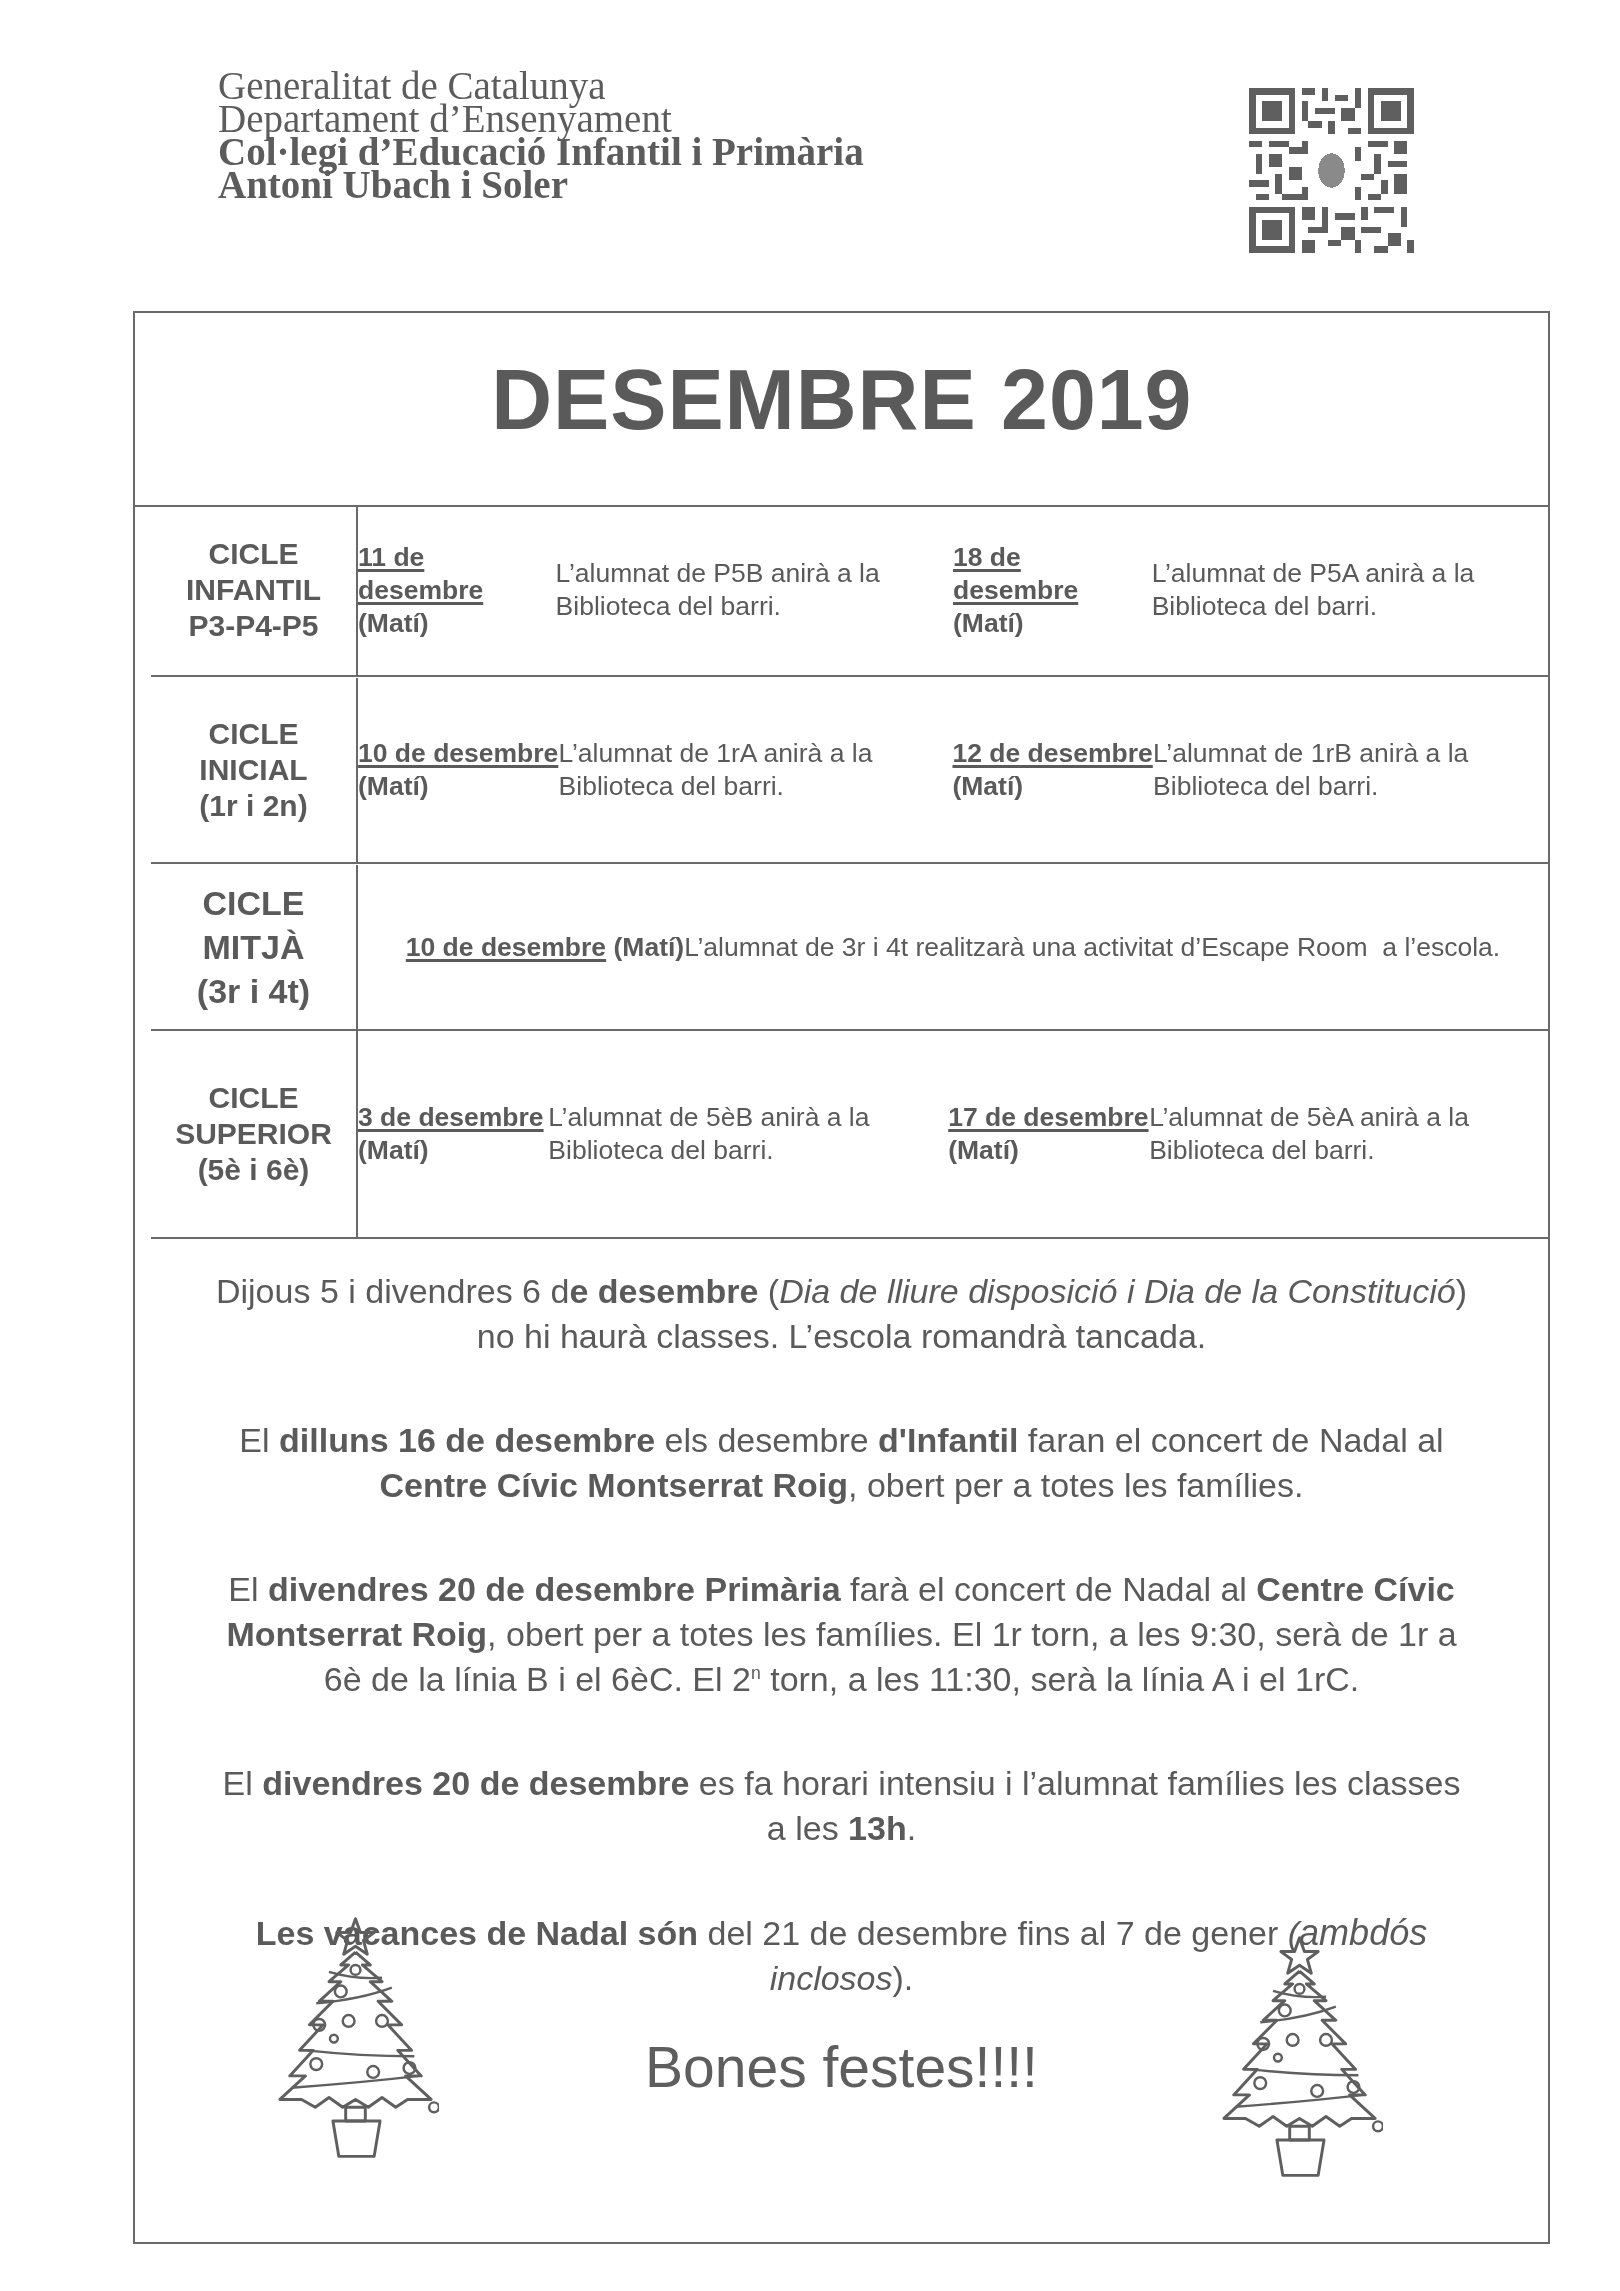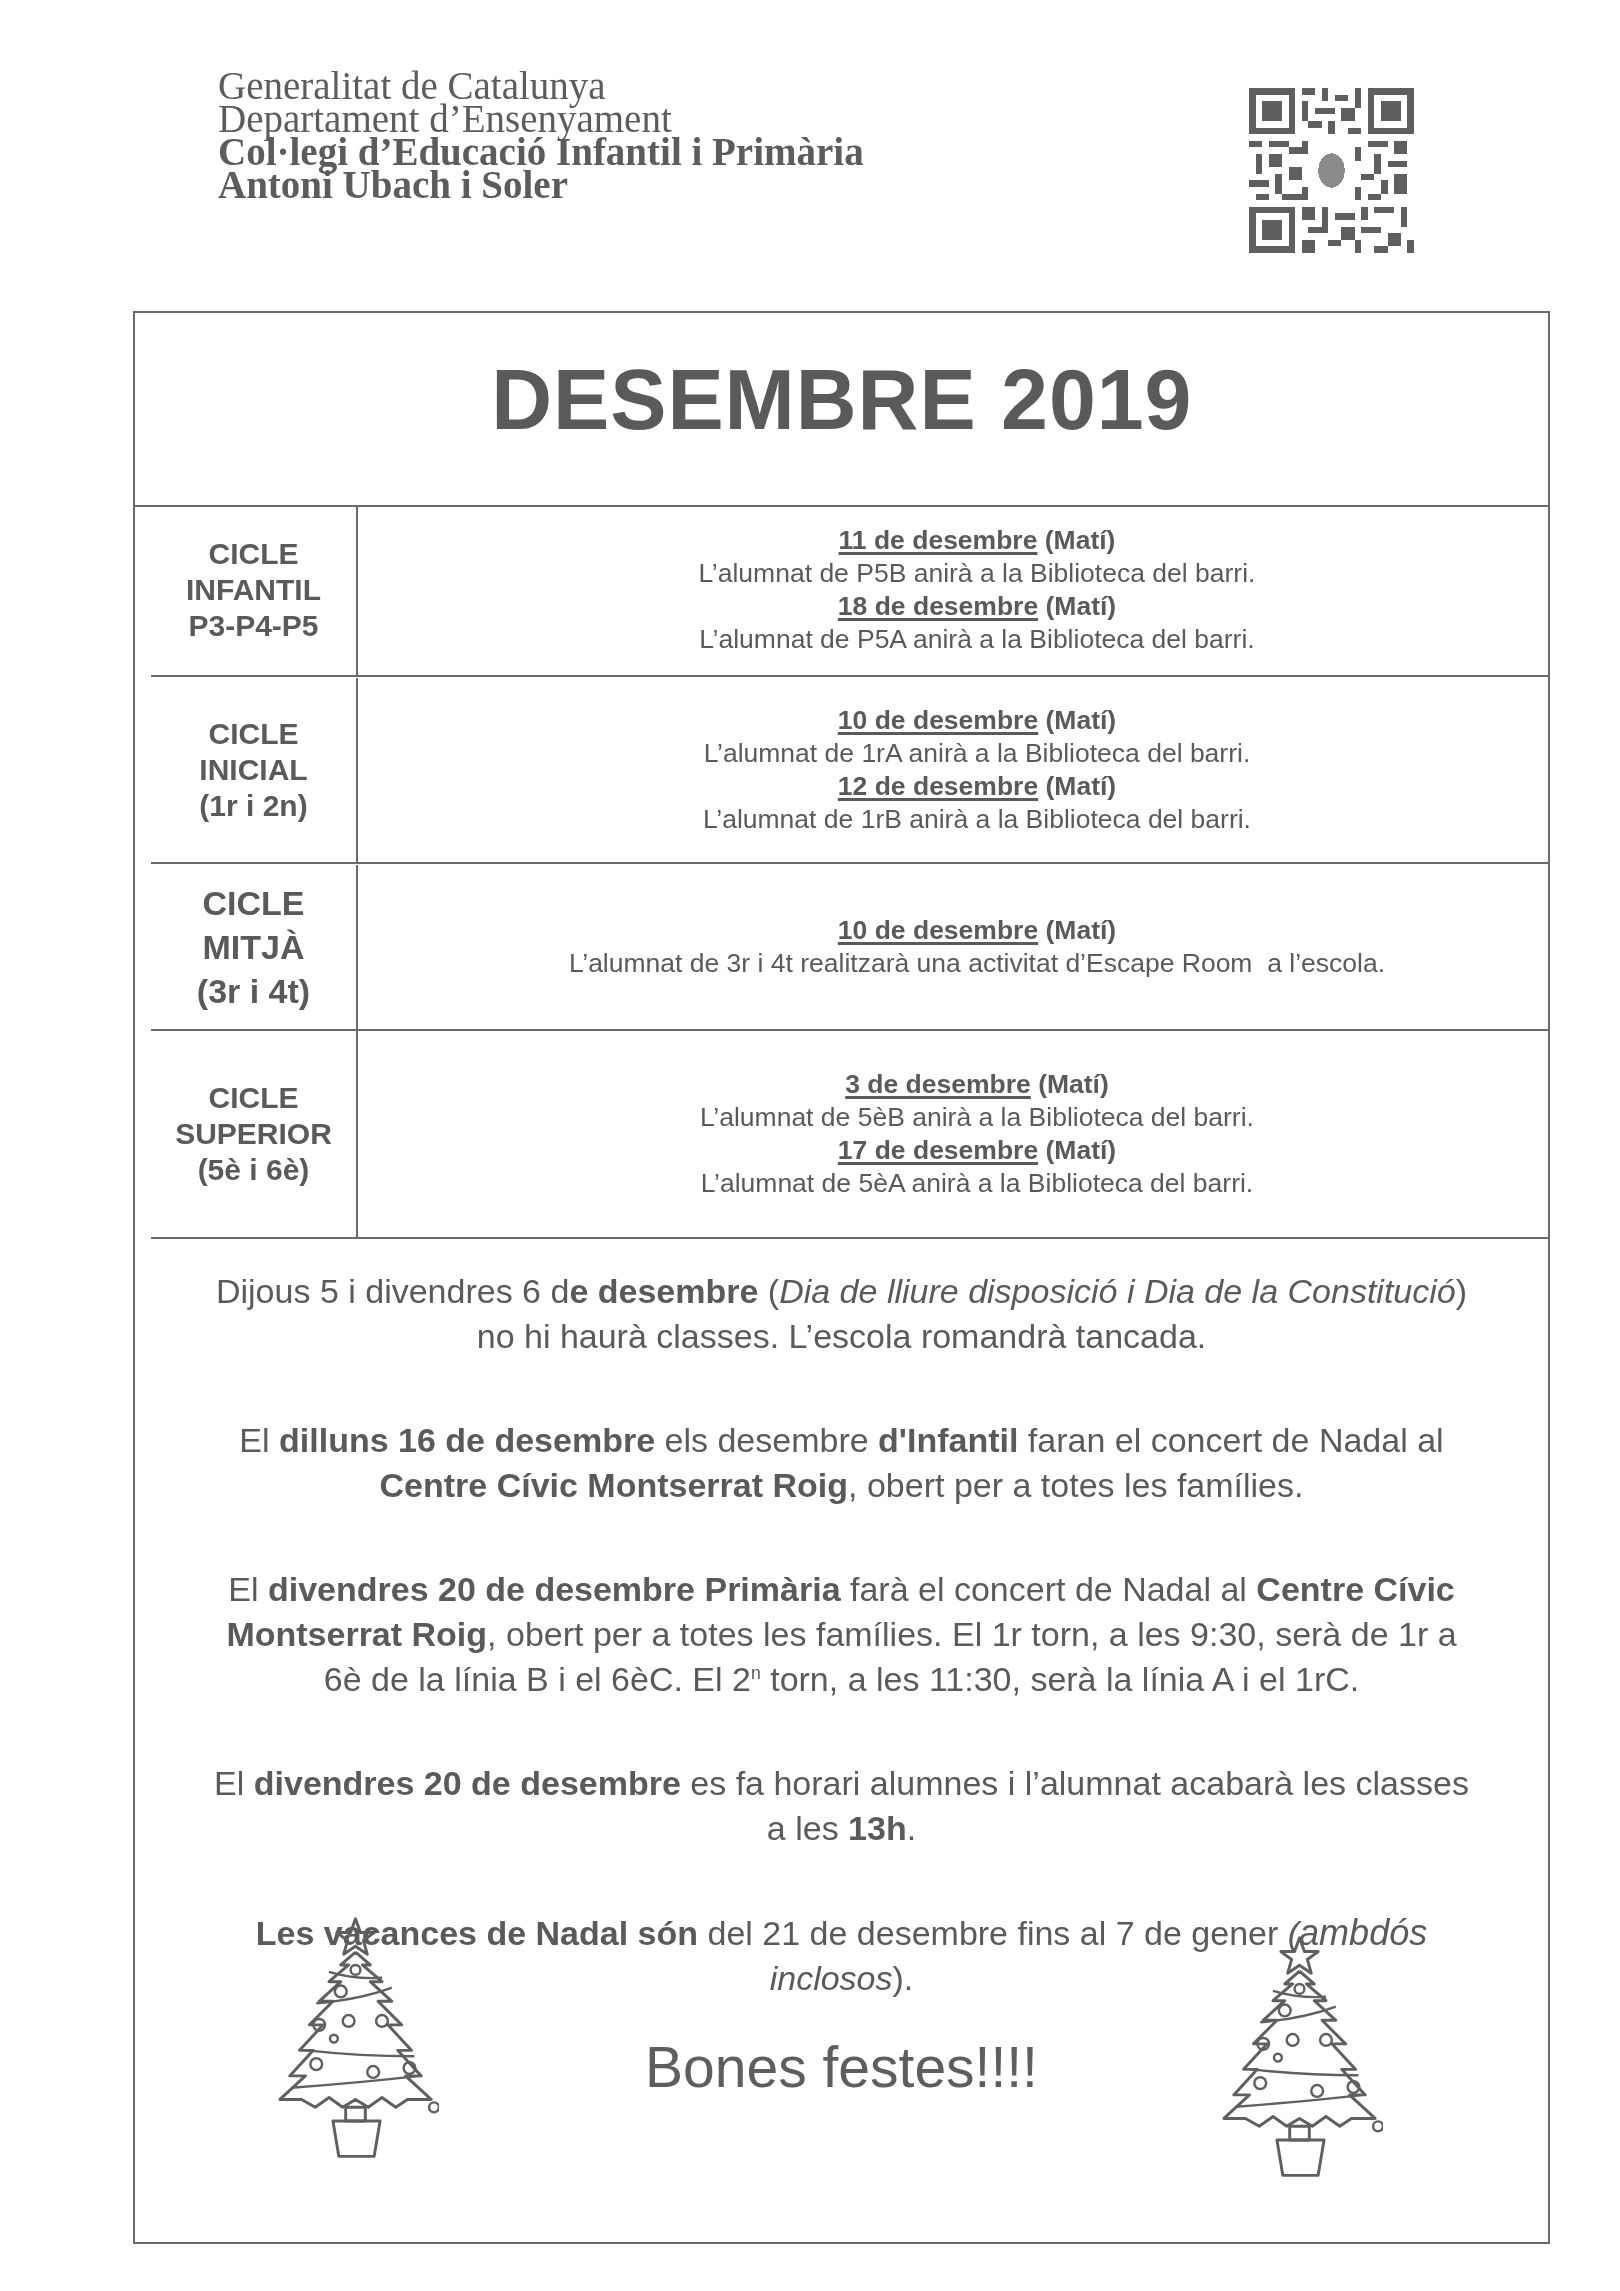--- a/index.html
+++ b/index.html
@@ -17,22 +17,22 @@
 
   .title-cell { position: absolute; left: 0; top: 0; right: 0; height: 192px;
                 border-bottom: 2.9px double #6a6a6a; display: flex; align-items: center; justify-content: center; }
   .title { font-size: 86px; font-weight: bold; color: #5a5a5a; letter-spacing: 1px;
            transform: scaleX(0.98); margin-top: -19.6px; }
 
   .row { position: absolute; left: 16px; right: 0; border-bottom: 2.9px double #6a6a6a; display: flex; }
   .cycle { width: 205px; border-right: 2px solid #6a6a6a; display: flex; align-items: center; justify-content: center;
            text-align: center; font-weight: bold; font-size: 30px; line-height: 36px; color: #5a5a5a; }
   .cycle.big { font-size: 34px; line-height: 44px; }
-  .events { flex: 1; display: flex; flex-direction: column; align-items: center; justify-content: center;
-            font-size: 26.5px; line-height: 33px; color: #5a5a5a; padding-left: 48px; }
+  .events { flex: 1; display: flex; align-items: center; justify-content: center;
+            font-size: 26.5px; line-height: 33px; color: #5a5a5a; }
   .event-date { font-weight: bold; }
   .event-date .u { text-decoration: underline; text-decoration-thickness: 2.9px; text-underline-offset: 2.9px; }
 
   .notes { position: absolute; left: 0; right: 0; top: 927px; bottom: 0; }
   .para { position: absolute; left: 9.8px; right: 9.8px; text-align: center; font-size: 34px; line-height: 45px; color: #5a5a5a; }
   .para b { font-weight: bold; }
   .para i { font-style: italic; }
   .para sup { font-size: 17.6px; line-height: 0; vertical-align: super; }
   .small-it { font-size: 36px; }
 
@@ -189,21 +189,21 @@
     <div class="para" style="top:178px;">
       <div><span>El </span><b>dilluns 16 de desembre</b><span> els desembre </span><b>d'Infantil</b><span> faran el concert de Nadal al</span></div>
       <div><b>Centre Cívic Montserrat Roig</b><span>, obert per a totes les famílies.</span></div>
     </div>
     <div class="para" style="top:327px;">
       <div><span>El </span><b>divendres 20 de desembre Primària</b><span> farà el concert de Nadal al </span><b>Centre Cívic</b></div>
       <div><b>Montserrat Roig</b><span>, obert per a totes les famílies. El 1r torn, a les 9:30, serà de 1r a</span></div>
       <div><span>6è de la línia B i el 6èC. El 2</span><sup>n</sup><span> torn, a les 11:30, serà la línia A i el 1rC.</span></div>
     </div>
     <div class="para" style="top:521px;">
-      <div><span>El </span><b>divendres 20 de desembre</b><span> es fa horari alumnes i l’alumnat acabarà les classes</span></div>
+      <div><span>El </span><b>divendres 20 de desembre</b><span> es fa horari intensiu i l’alumnat famílies les classes</span></div>
       <div><span>a les </span><b>13h</b><span>.</span></div>
     </div>
     <div class="para" style="top:670px;">
       <div><b>Les vacances de Nadal són</b><span> del 21 de desembre fins al 7 de gener </span><i>(</i><i class="small-it">ambdós</i></div>
       <div><i>inclosos</i><span>).</span></div>
     </div>
   </div>
 
   <div class="bones">Bones festes!!!!</div>
 

